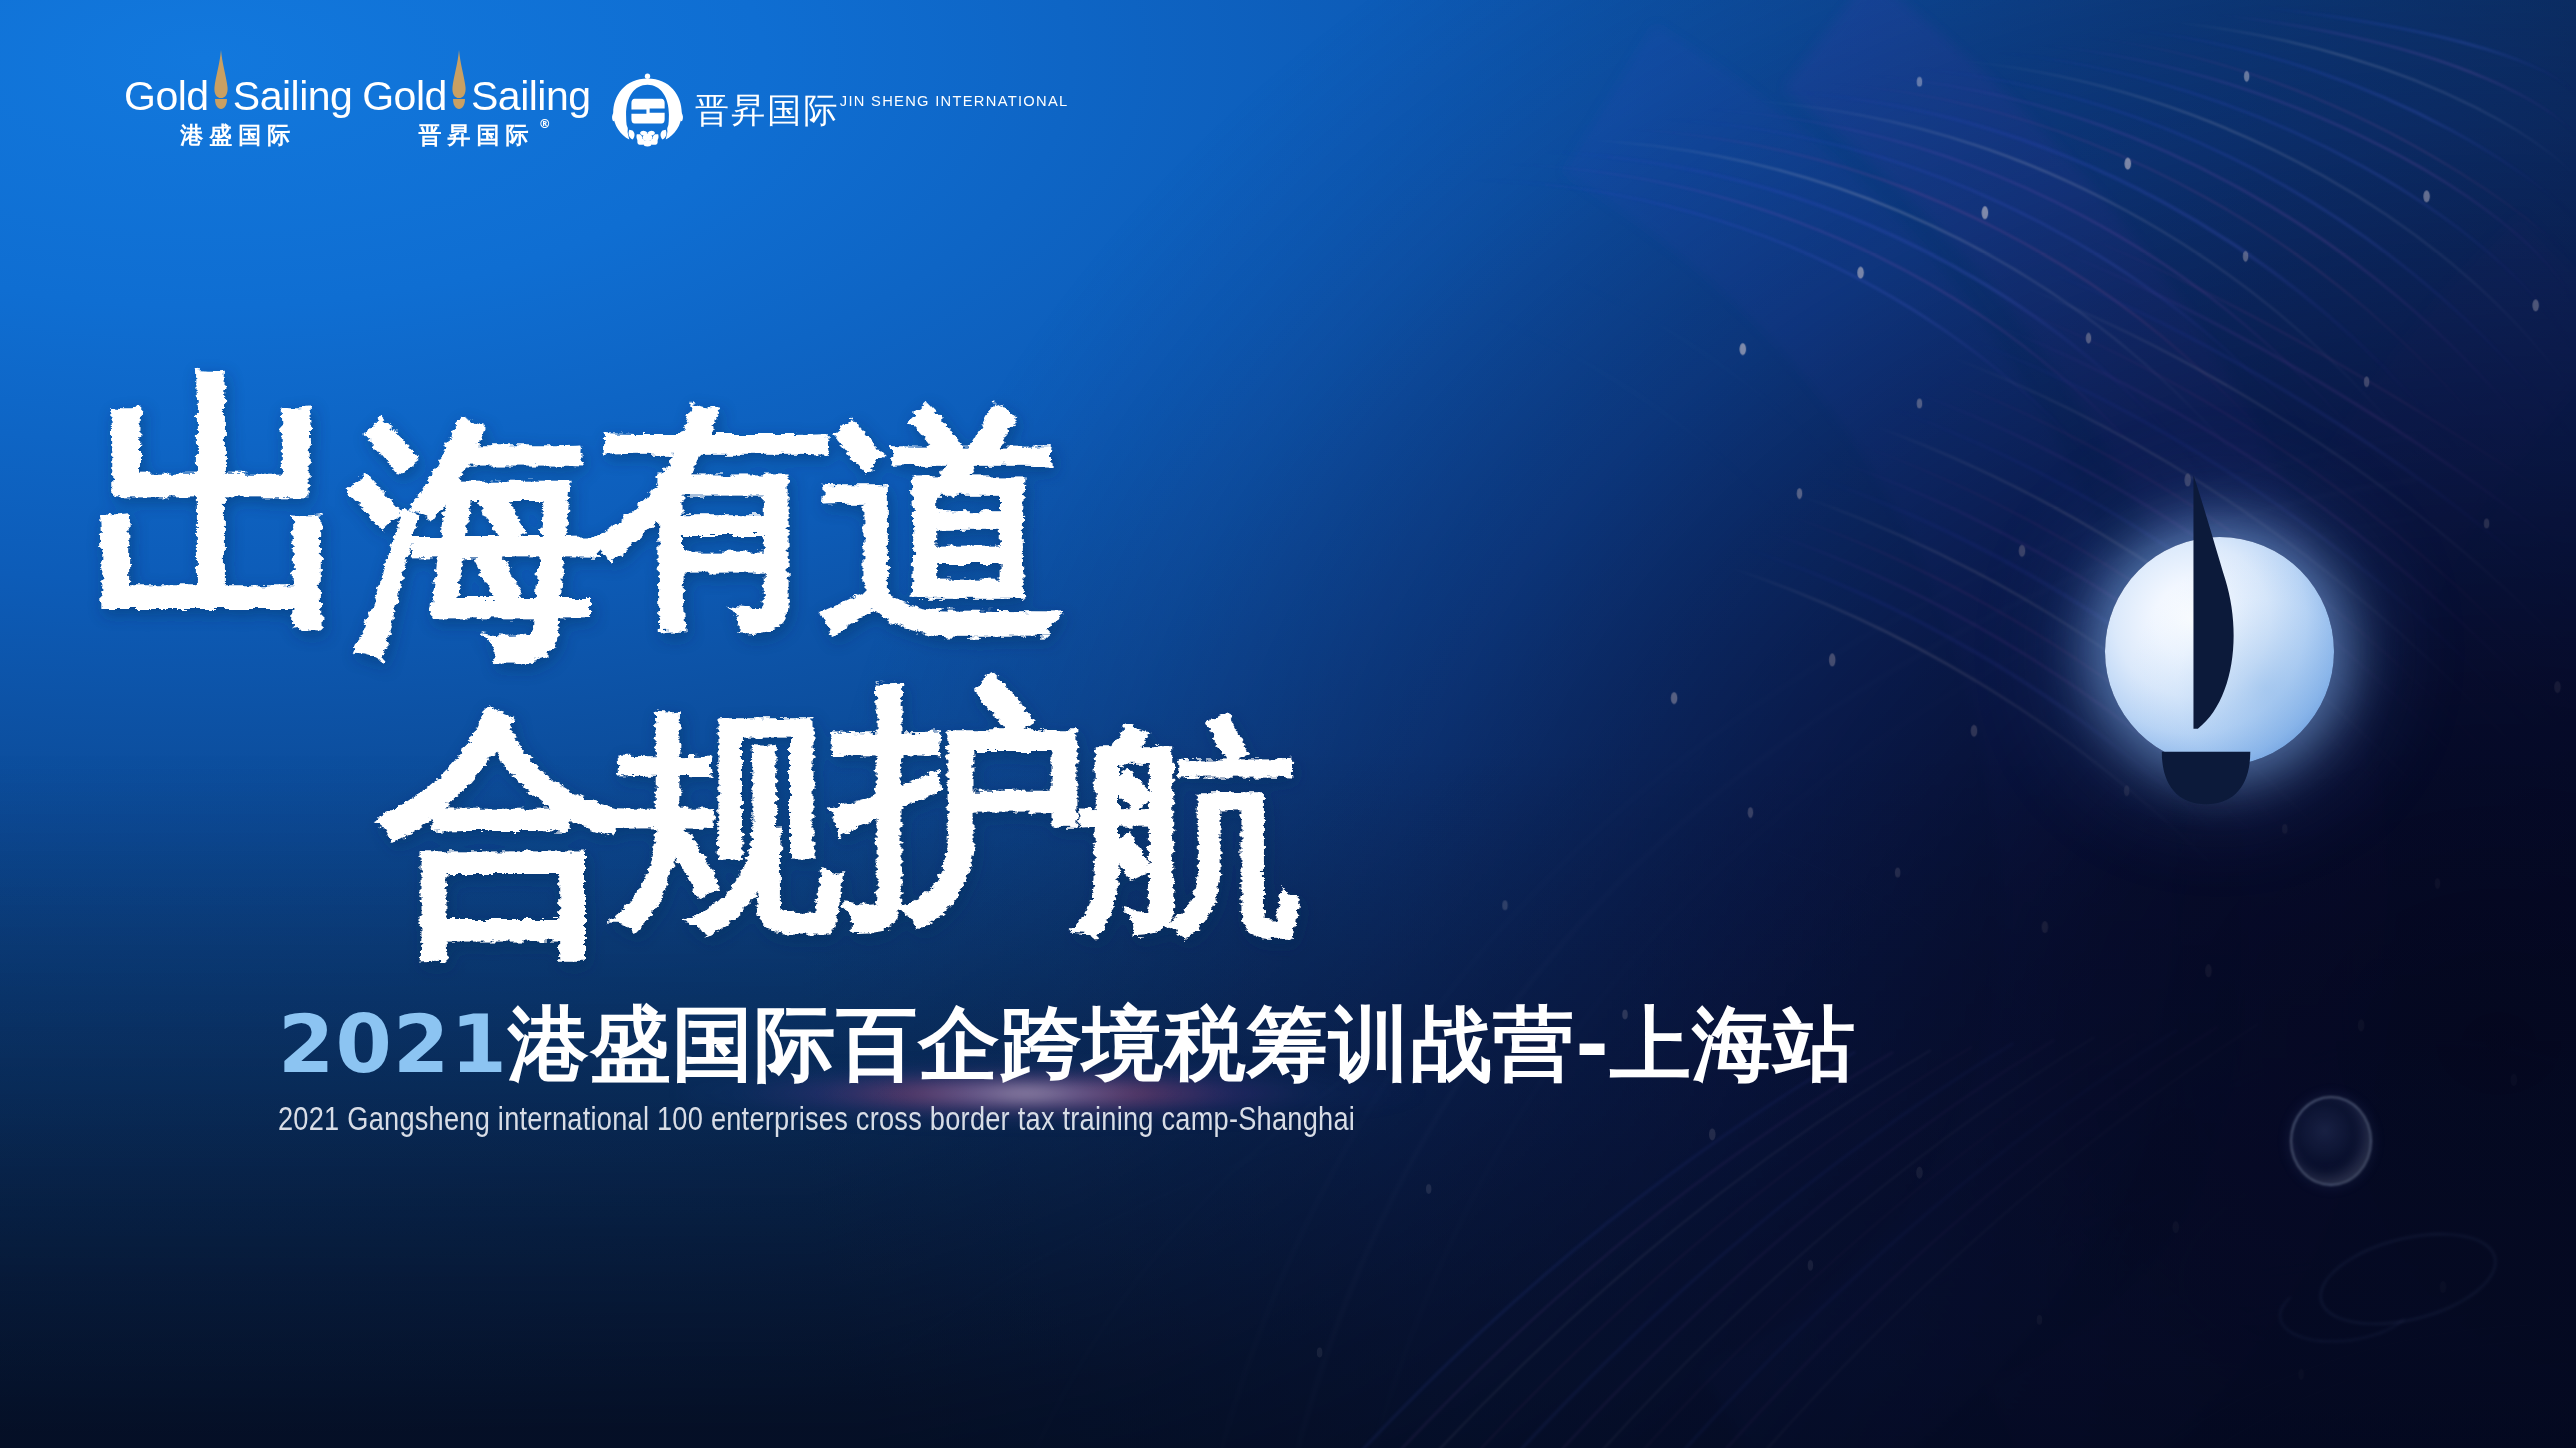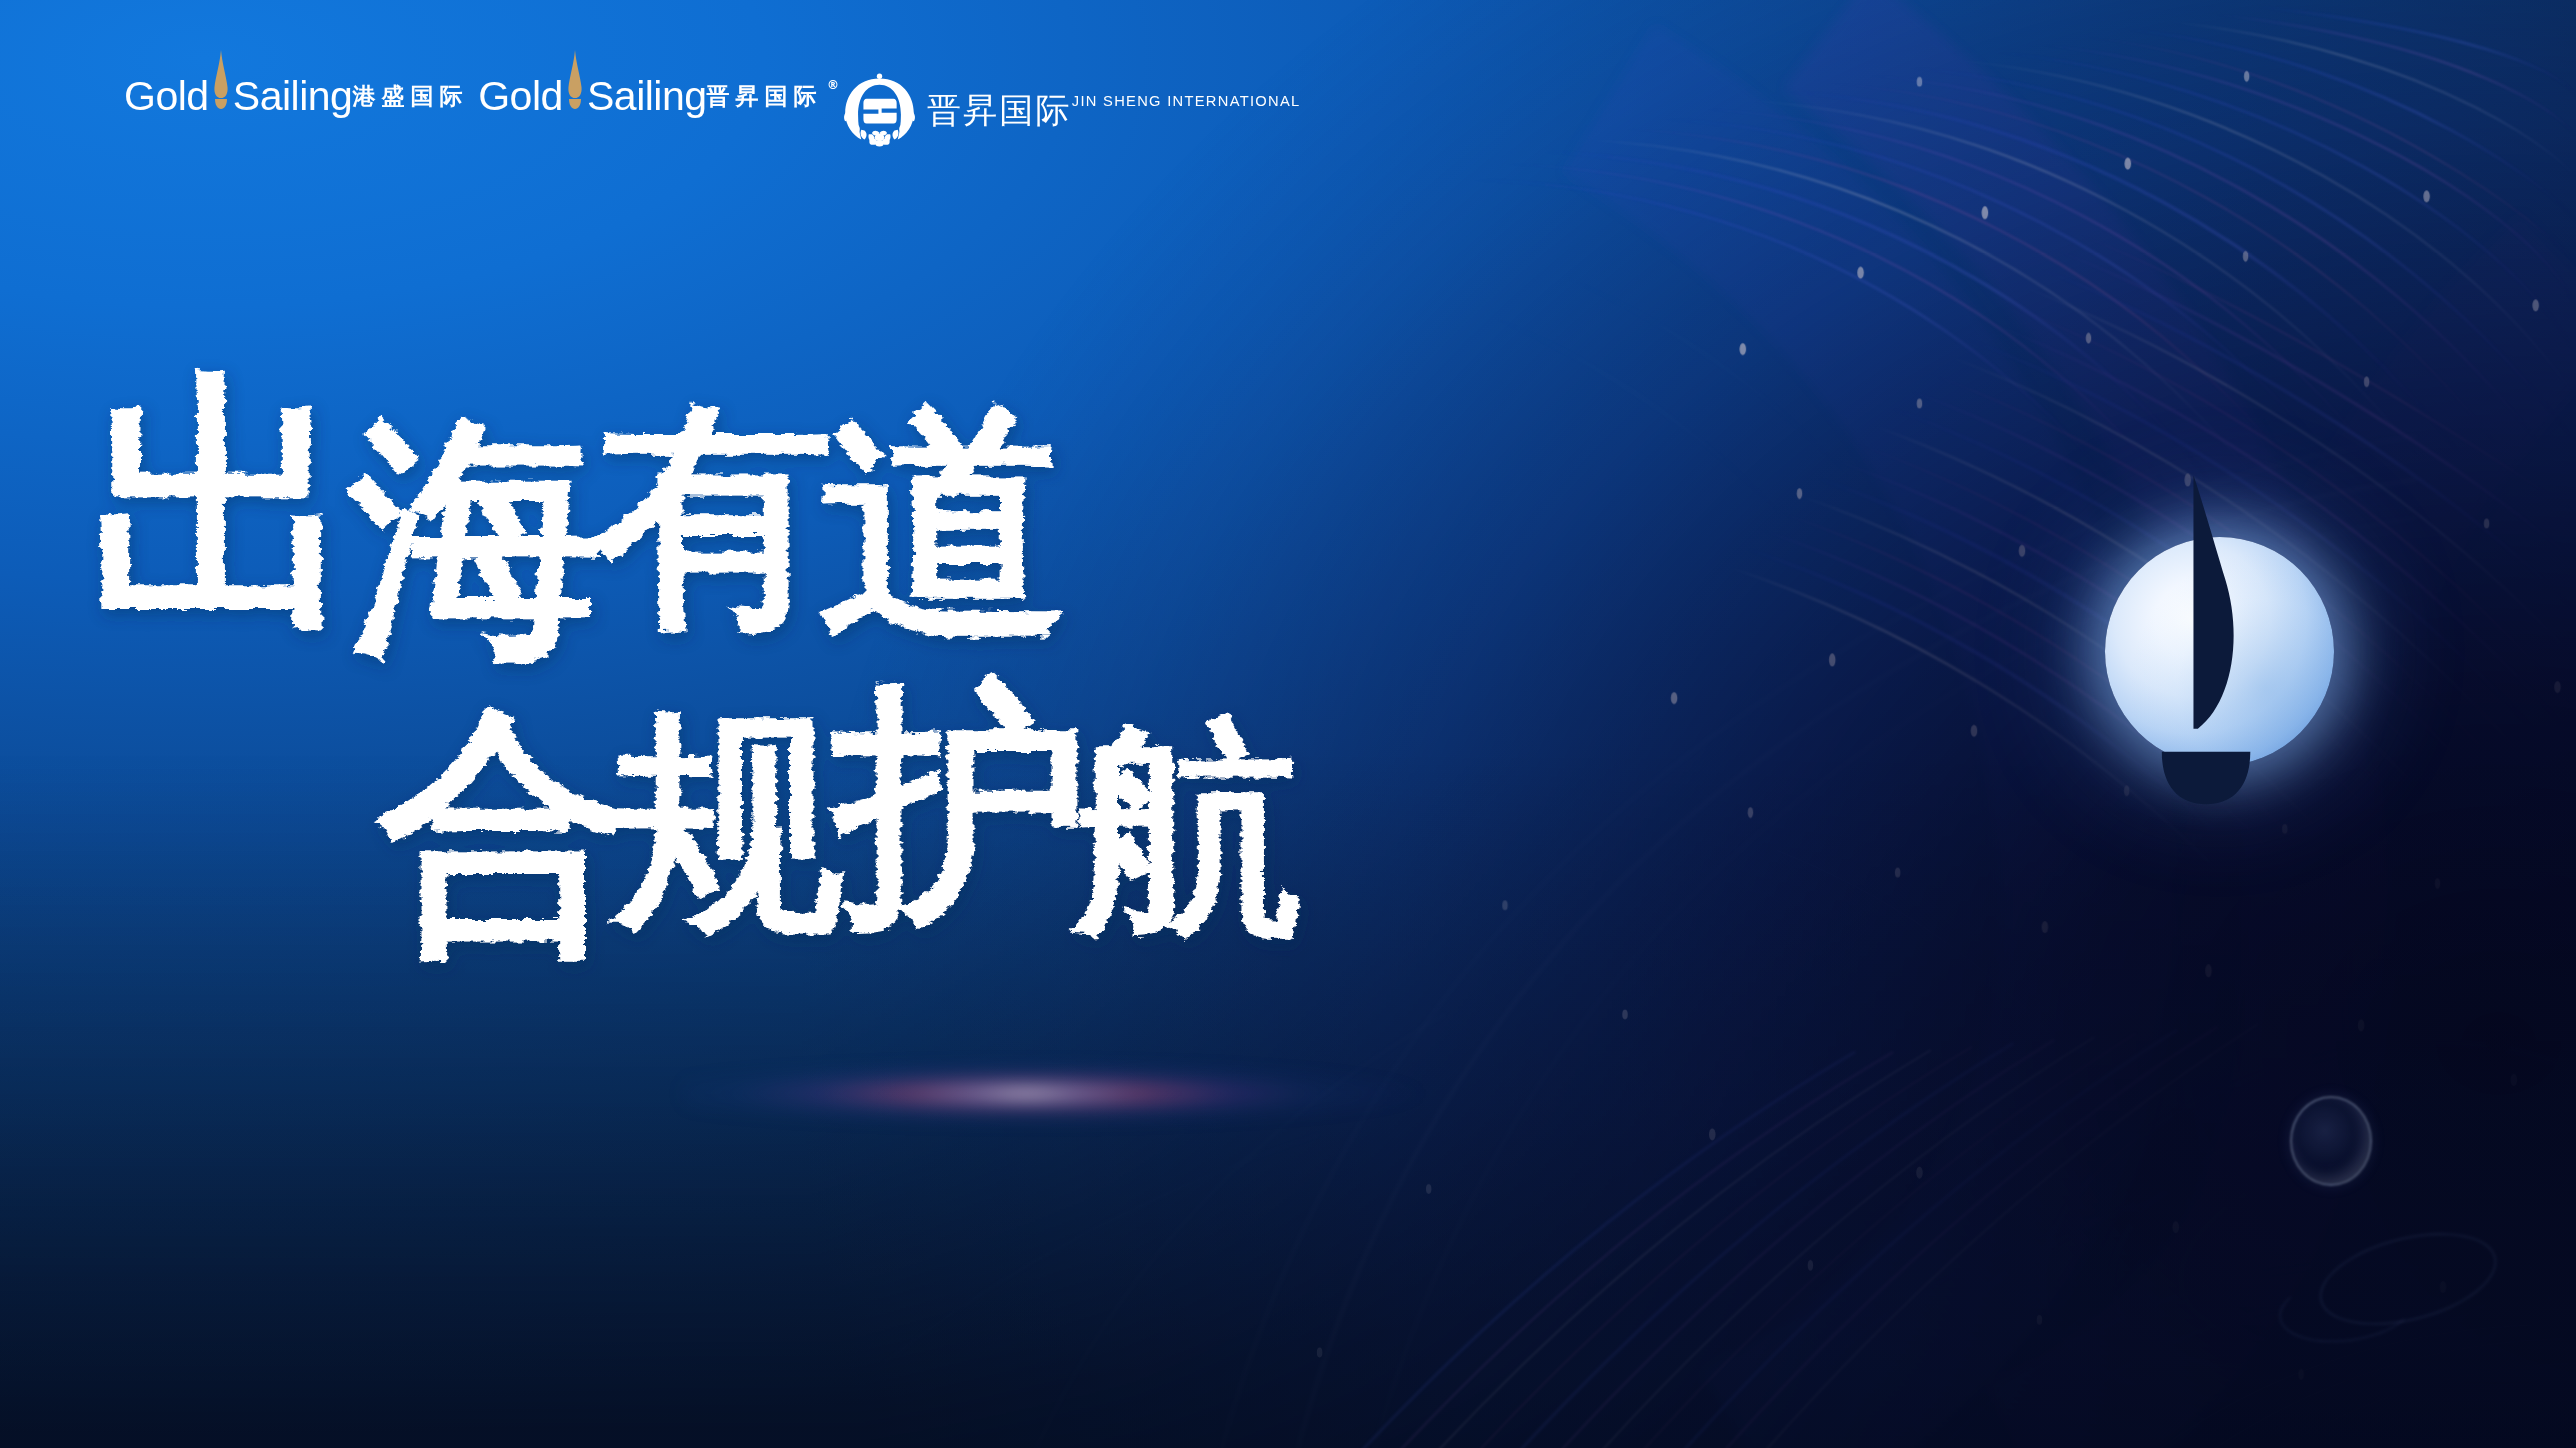--- a/index.html
+++ b/index.html
@@ -88,21 +88,21 @@
     background:radial-gradient(circle at 70% 66%, rgba(110,165,225,0.35) 0%, rgba(150,195,240,0.10) 40%, rgba(0,0,0,0) 62%);
   }
   .boat{position:absolute; left:2129px; top:472px; width:153px; height:338px;}
 
   
   .logobar{
     position:absolute; left:124px; top:69px;
     display:flex; align-items:flex-start; gap:0px;
     z-index:30;
   }
-  .logo-unit{position:relative; display:flex; align-items:center;text-align:center;}
+  .logo-unit{position:relative; display:flex; flex-direction:column; align-items:center;text-align:center;}
   .gs-wordmark{
     position:relative;
     display:flex; align-items:baseline;
     color:#ffffff;
     font-size:41px;
     font-weight:400;
     letter-spacing:-0.5px;
     line-height:1;
     white-space:nowrap;
   }
@@ -511,15 +511,21 @@
         <g filter="url(#brushRough2)">
           <text class="calli" x="690" y="1130" font-size="470">合</text>
           <text class="calli" x="1120" y="1100" font-size="430">规</text>
           <text class="calli" x="1530" y="1080" font-size="470">护</text>
           <text class="calli" x="1970" y="1110" font-size="420">航</text>
         </g>
       </g>
     </svg>
   </div>
 
+  <div class="sub-block">
+    <div class="sub-cn">
+      <span class="yr">2021</span><span class="cn">港盛国际百企跨境税筹训战营-上海站</span>
+    </div>
+    <div class="sub-en">2021 Gangsheng international 100 enterprises cross border tax training camp-Shanghai</div>
+  </div>
 
 </div>
 
 
 </body></html>

